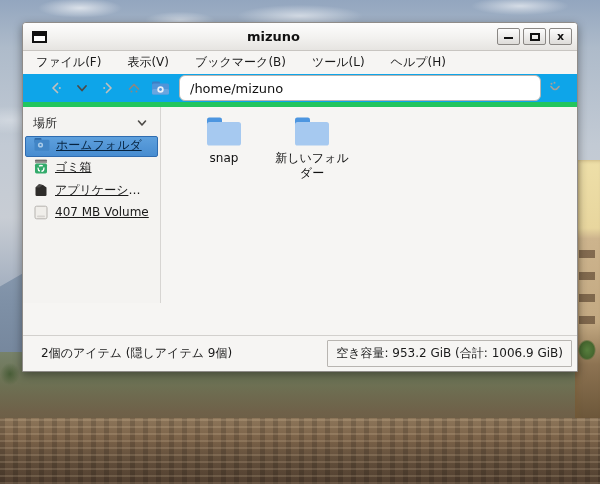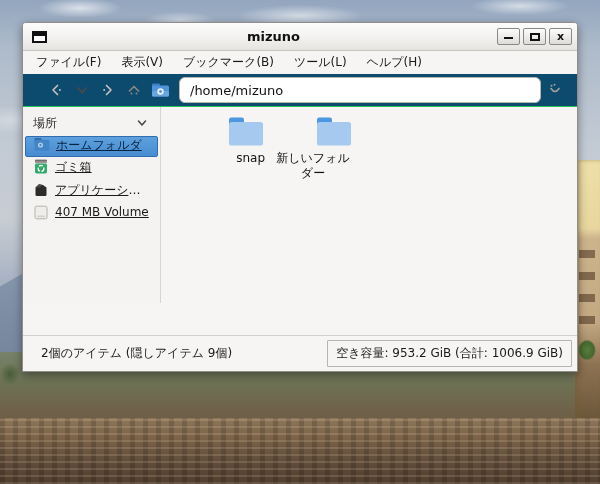--- a/index.html
+++ b/index.html
@@ -53,43 +53,43 @@
   .win-glyph { width:15px; height:12px; border:2px solid #111; background:#fff; position:relative; }
   .win-glyph::before { content:""; position:absolute; left:0; right:0; top:0; height:3px; background:#111; }
   .title-text { flex:1; text-align:center; font-size:13px; font-weight:bold; color:#111; }
   .ctrl-group { display:flex; gap:3px; }
   .ctrl-btn { width:23px; height:17px; border:1px solid #8a8784; border-radius:2px;
       background:linear-gradient(180deg,#fcfcfc,#dedcd9); display:flex; align-items:center; justify-content:center; }
   .glyph-min { width:9px; height:8px; border-bottom:2px solid #111; margin-top:-3px; }
   .glyph-max { width:10px; height:8px; border:2px solid #111; }
   .glyph-close { font-size:11px; font-weight:bold; color:#111; line-height:1; }
 
-  .menubar { height:23px; flex:0 0 23px; display:flex; align-items:center; gap:6px;
+  .menubar { height:23px; flex:0 0 23px; display:flex; align-items:center; gap:12px;
       background:#f6f5f3; padding:0 6px; }
   .menu-item { font-size:12px; color:#1a1a1a; padding:3px 7px; border-radius:3px; white-space:nowrap; }
 
   .toolbar { height:33px; flex:0 0 33px; display:flex; align-items:center; 
-      background:#0c4a6e; padding:0 8px 0 20px; border-bottom:1px solid #22c55e; }
+      background:#0ea5e9; padding:0 8px 0 20px; border-bottom:5px solid #22c55e; }
   .tool-btn { width:26px; height:26px; display:flex; align-items:center; justify-content:center; border-radius:3px; }
   .path-field { flex:1; height:26px; margin-left:6px; border:1px solid #b8b5b1; border-radius:6px;
       background:#fff; font-family:"DejaVu Sans", sans-serif; font-size:13px; color:#111; padding:0 10px; outline:none; }
   .go-btn { width:28px; height:26px; display:flex; align-items:center; justify-content:center; }
 
   .content { flex:1; display:flex; min-height:0; background:#f6f5f3; }
   .sidebar { width:138px; flex:0 0 138px; border-right:1px solid #d7d5d2; background:#f4f3f1;
       padding-top:4px; display:flex; flex-direction:column; }
   .side-header { height:24px; display:flex; align-items:center; justify-content:space-between;
       padding:0 12px 0 10px; font-size:12px; color:#2a2a2a; }
   .side-item { height:21px; display:flex; align-items:flex-start; gap:6px; padding:0 6px 0 8px;
       margin:1px 2px; font-size:12px; color:#1a1a1a; border-radius:2px; white-space:nowrap; overflow:hidden;text-decoration:underline; }
   .side-item.selected { background:linear-gradient(180deg,#5ea0dd,#478cd0); border:1px solid #2f6cb0; color:#06233f; }
   .side-item .lbl { overflow:hidden; text-overflow:ellipsis; }
 
   .filearea { flex:1; padding:8px 0 0 22px; display:flex; align-items:flex-start; gap:6px; }
-  .file-item { width:82px; display:flex; flex-direction:column; align-items:flex-end; }
+  .file-item { width:82px; display:flex; flex-direction:column; align-items:center; }
   .file-item .fname { margin-top:3px; font-size:12px; color:#111; text-align:center; line-height:1.25;
       word-break:break-all; max-width:80px; }
 
   .statusbar { height:36px; flex:0 0 36px; border-top:1px solid #d2d0cd; background:#f6f5f3;
       display:flex; align-items:center; justify-content:space-between; padding:0 5px 0 18px;margin-top:32px; }
   .status-left { font-size:12px; color:#1a1a1a; }
   .status-right { font-size:12px; color:#1a1a1a; border:1px solid #b8b5b1; border-radius:1px;
       padding:4px 8px; background:#f6f5f3; white-space:nowrap; }
 
   svg { display:block; }

